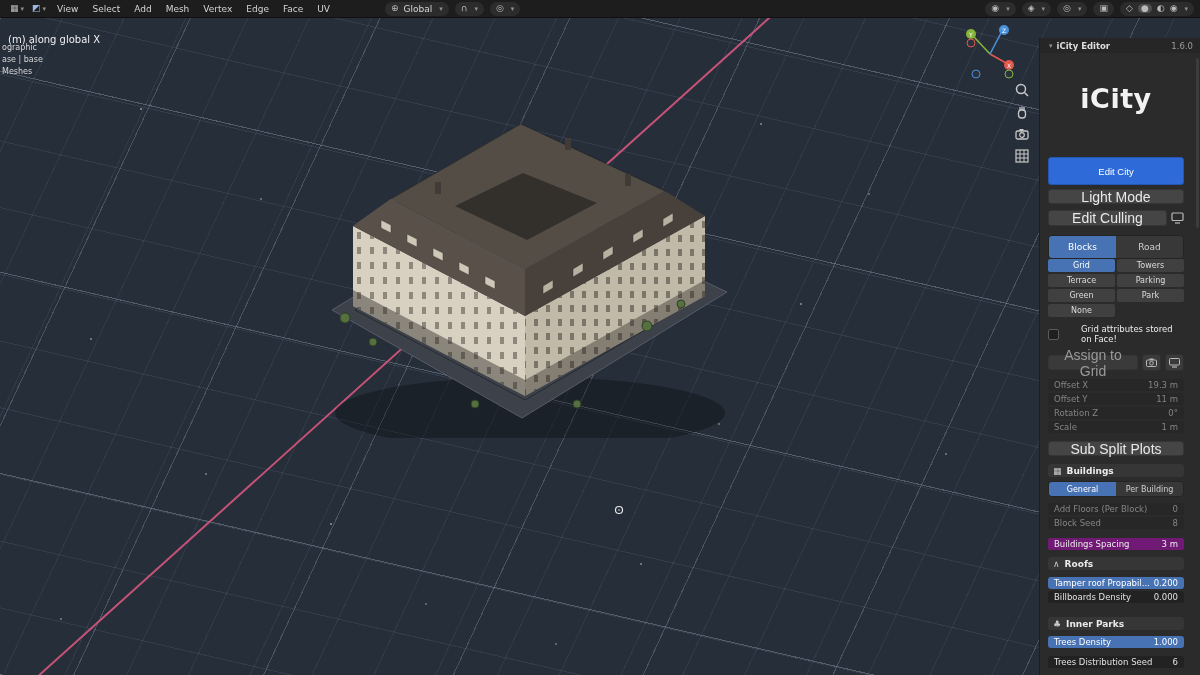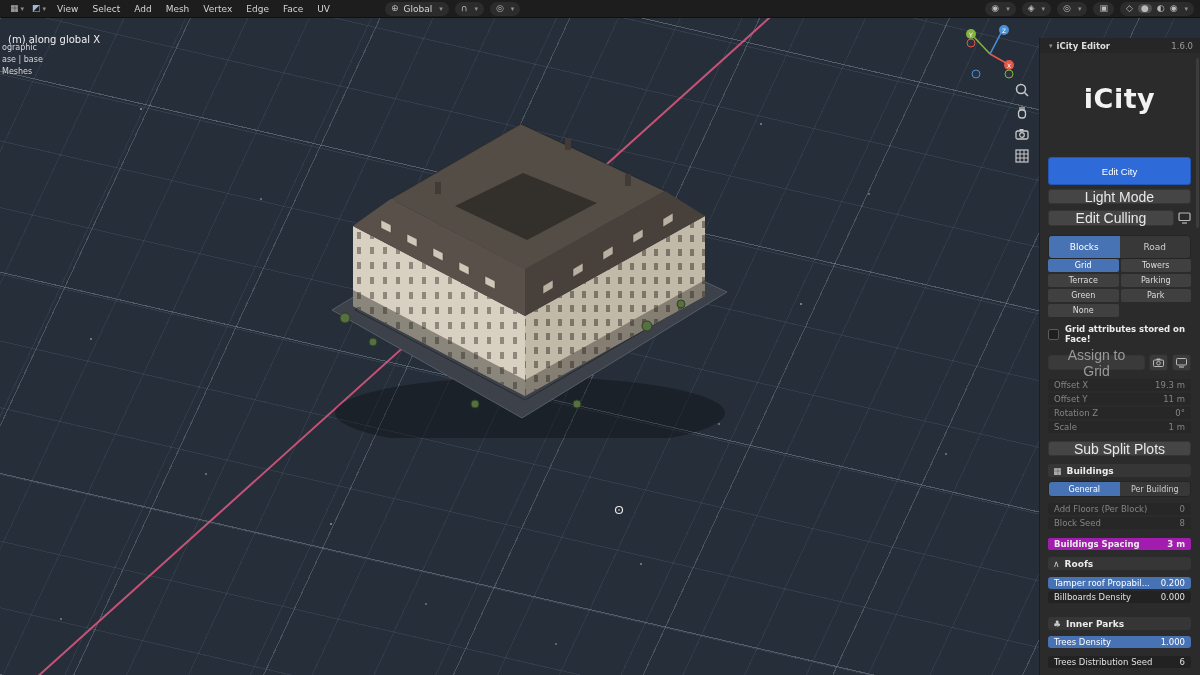--- a/index.html
+++ b/index.html
@@ -43,44 +43,44 @@
   .building-svg{position:absolute;left:315px;top:60px;}
   .cursor-mark{position:absolute;left:612px;top:485px;}
   .nav-gizmo{position:absolute;left:960px;top:22px;}
   .vp-tools{position:absolute;right:170px;top:82px;display:flex;flex-direction:column;gap:6px;align-items:center;}
   
   .panel{position:absolute;top:38px;right:0;width:161px;bottom:0;background:#2b2b2b;
     border-left:1px solid #1e1e1e;z-index:40;box-sizing:border-box;color:#e4e4e4;}
   .panel-header{height:15px;display:flex;align-items:center;gap:4px;background:#262626;
     font-size:8.5px;font-weight:bold;color:#dedede;padding:0 7px;}
   .panel-header .ver{margin-left:auto;font-weight:normal;color:#9a9a9a;}
-  .panel-body{padding:0 9px 0 8px;}
+  .panel-body{padding:0 16px 0 8px;}
   .logo{margin-top:28px;text-align:center;font-size:27px;font-weight:bold;color:#f2f2f2;height:36px;line-height:36px;letter-spacing:.5px;}
   .btn{display:flex;align-items:center;justify-content:center;background:#454545;
     border:1px solid #353535;border-radius:3px;color:#e8e8e8;font-size:14px;
     box-sizing:border-box;cursor:default;width:100%;}
   .btn.primary{background:#2e6bd9;border-color:#2456b4;color:#fff;font-size:9.5px;}
   .btn.dim{color:#9a9a9a;background:#3a3a3a;text-align:center;}
   .row{display:flex;align-items:center;gap:4px;}
   .iconbtn{width:17px;height:15px;display:flex;align-items:center;justify-content:center;
     background:#3a3a3a;border:1px solid #2f2f2f;border-radius:3px;flex:none;}
   .tabs2{display:flex;border-radius:4px;overflow:hidden;border:1px solid #242424;}
   .tab{flex:1;display:flex;align-items:center;justify-content:center;background:#383838;
     color:#cfcfcf;font-size:9px;}
   .tab.active{background:#4772b3;color:#fff;}
   .gridtypes{display:grid;grid-template-columns:repeat(2,1fr);gap:2px;margin-top:0;}
   .gt{height:13px;display:flex;align-items:center;justify-content:center;background:#404040;
     border-radius:2px;font-size:8px;color:#dcdcdc;}
   .gt.active{background:#4772b3;color:#fff;}
-  .check{display:flex;align-items:center;gap:6px;margin-top:7px;font-size:8.5px;font-weight:bold;color:#ececec;}
+  .check{display:flex;align-items:center;gap:22px;margin-top:7px;font-size:8.5px;font-weight:normal;color:#ececec;}
   .chk-box{width:9px;height:9px;background:#1f1f1f;border:1px solid #5a5a5a;border-radius:2px;flex:none;}
   .f-row{display:flex;justify-content:space-between;align-items:center;height:12px;
     padding:0 6px;border-radius:2px;font-size:8.5px;margin-bottom:2px;}
   .f-row.disabled{background:#272727;color:#848484;}
-  .f-row.normal{background:#a21caf;color:#ececec;font-weight:bold;}
+  .f-row.normal{background:#701a75;color:#ececec;}
   .f-row.blue{background:#4772b3;color:#fff;border-radius:3px;}
   .f-row.dark{background:#222;color:#e0e0e0;border-radius:3px;}
   .section{display:flex;align-items:center;gap:5px;height:13px;background:#363636;
     border-radius:3px;padding:0 5px;font-size:9px;font-weight:bold;color:#eaeaea;}
   .section .s-ic{font-size:9px;color:#c9c9c9;font-weight:normal;}
   .pscroll{position:absolute;right:1px;top:20px;width:3px;height:170px;background:#4a4a4a;border-radius:2px;opacity:.55;}
 </style>
 </head>
 <body>
 

